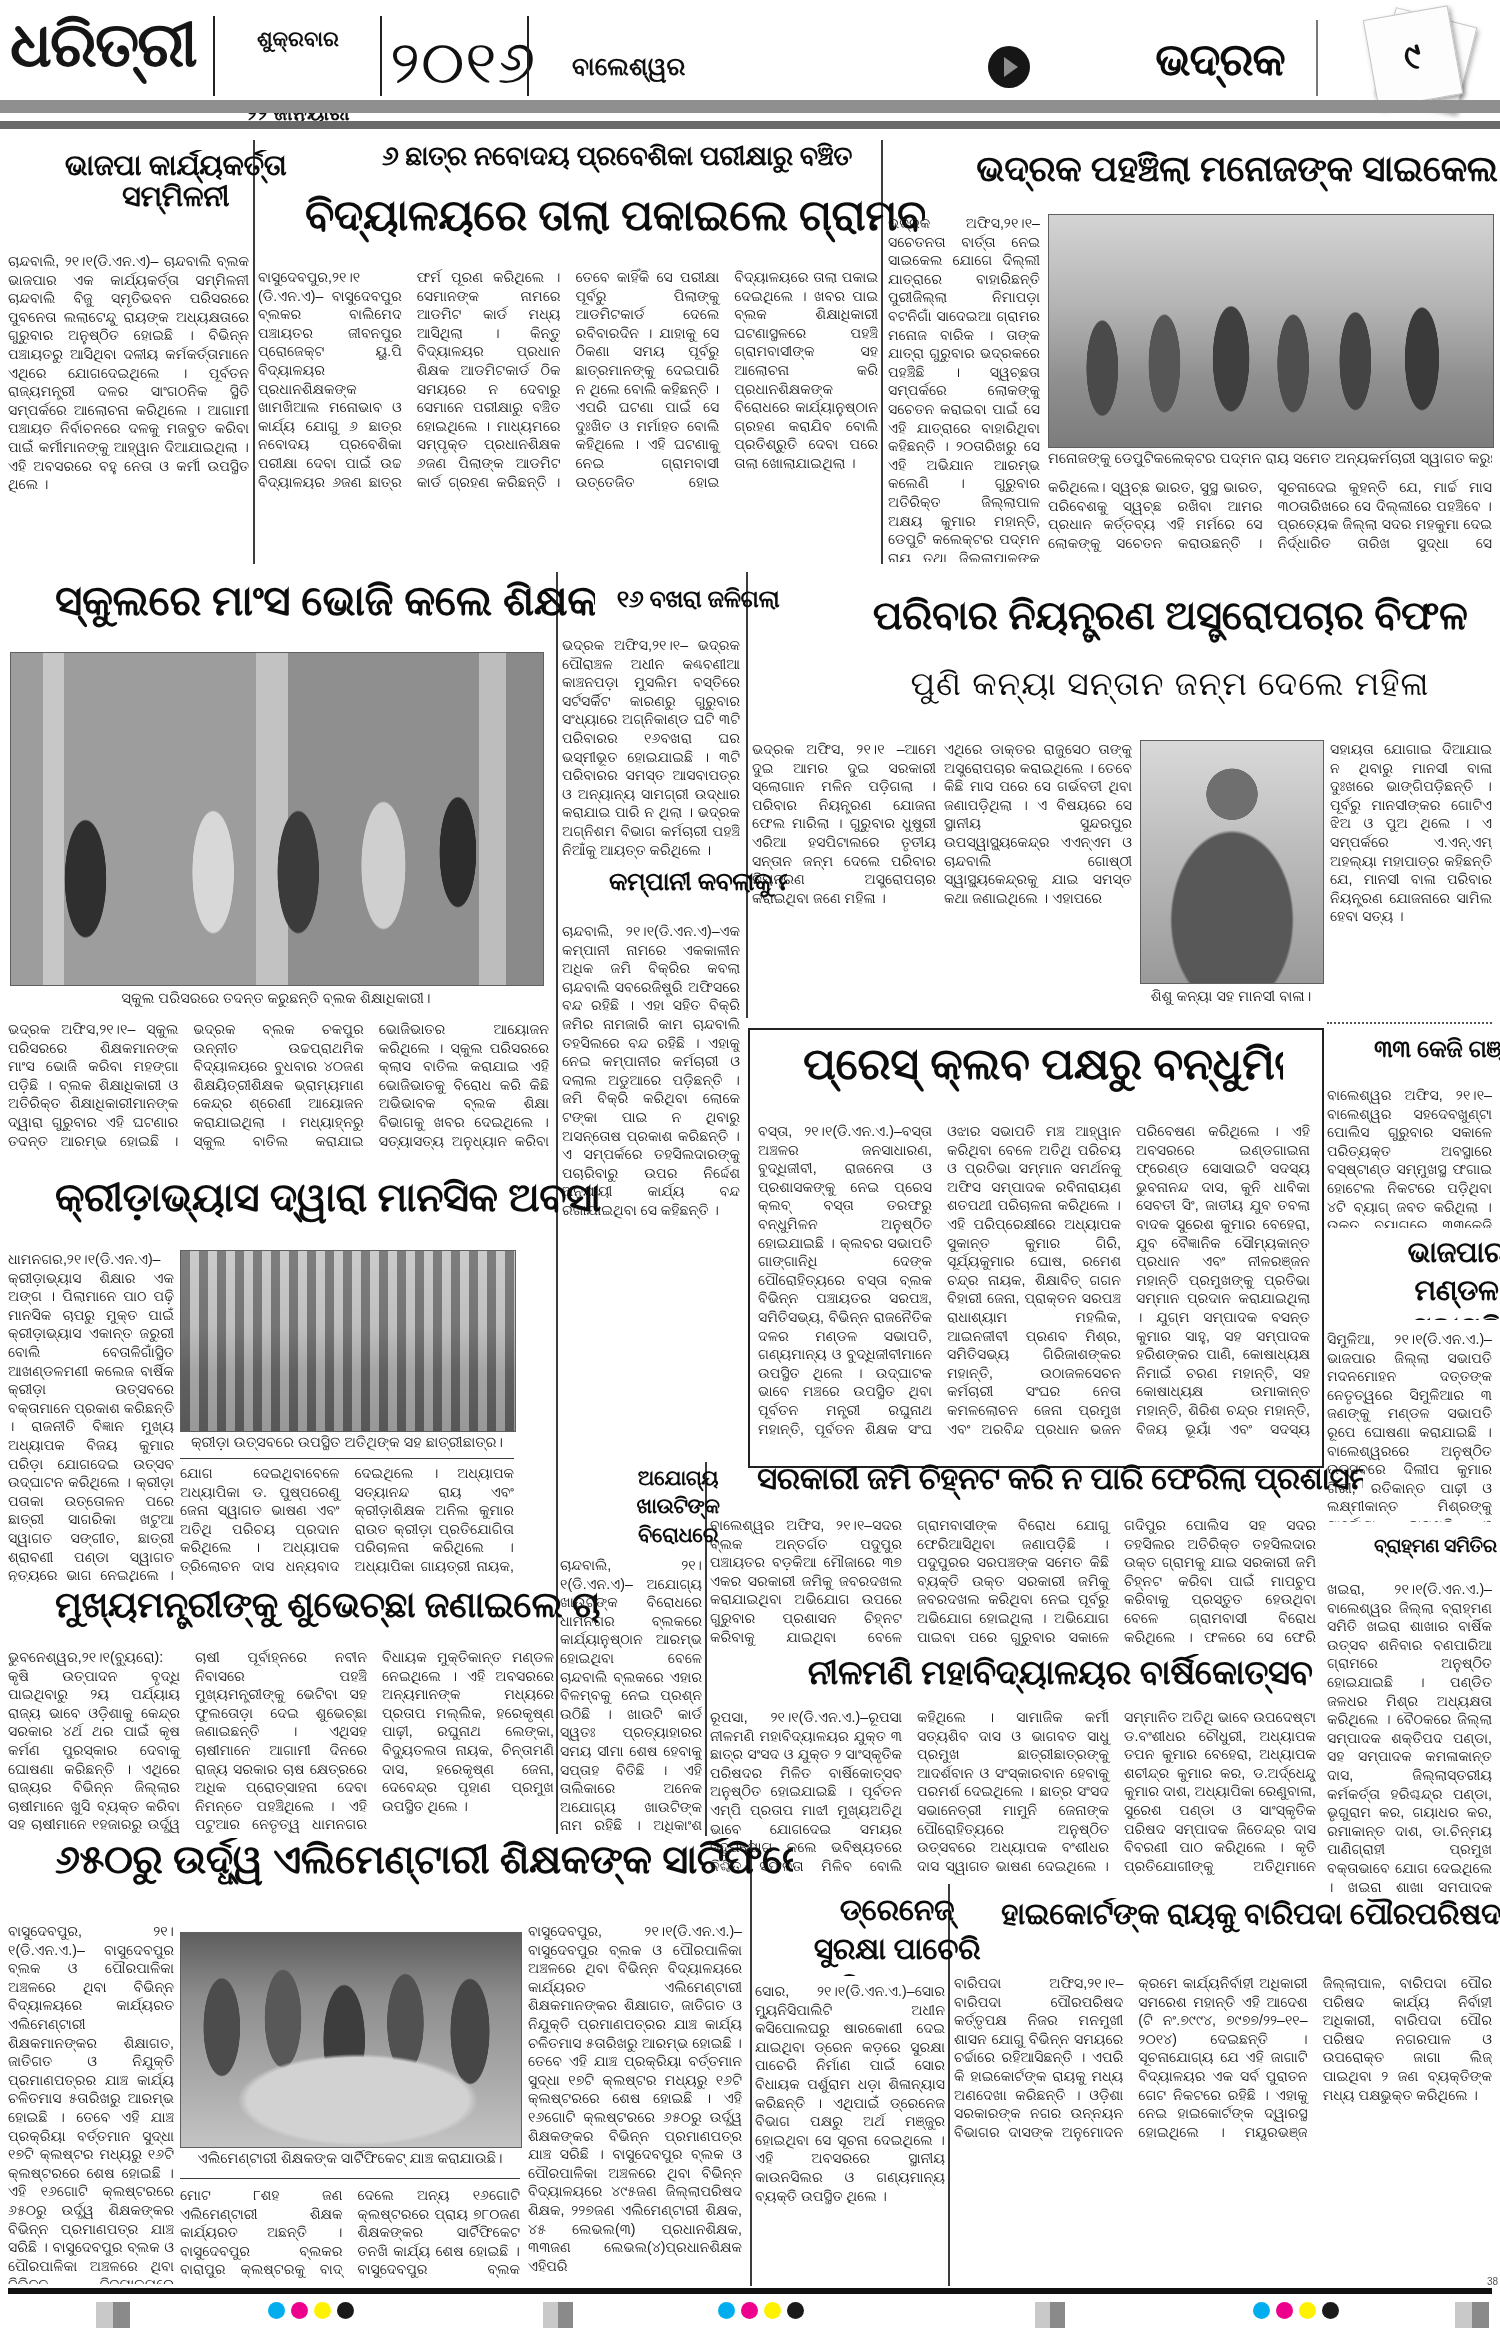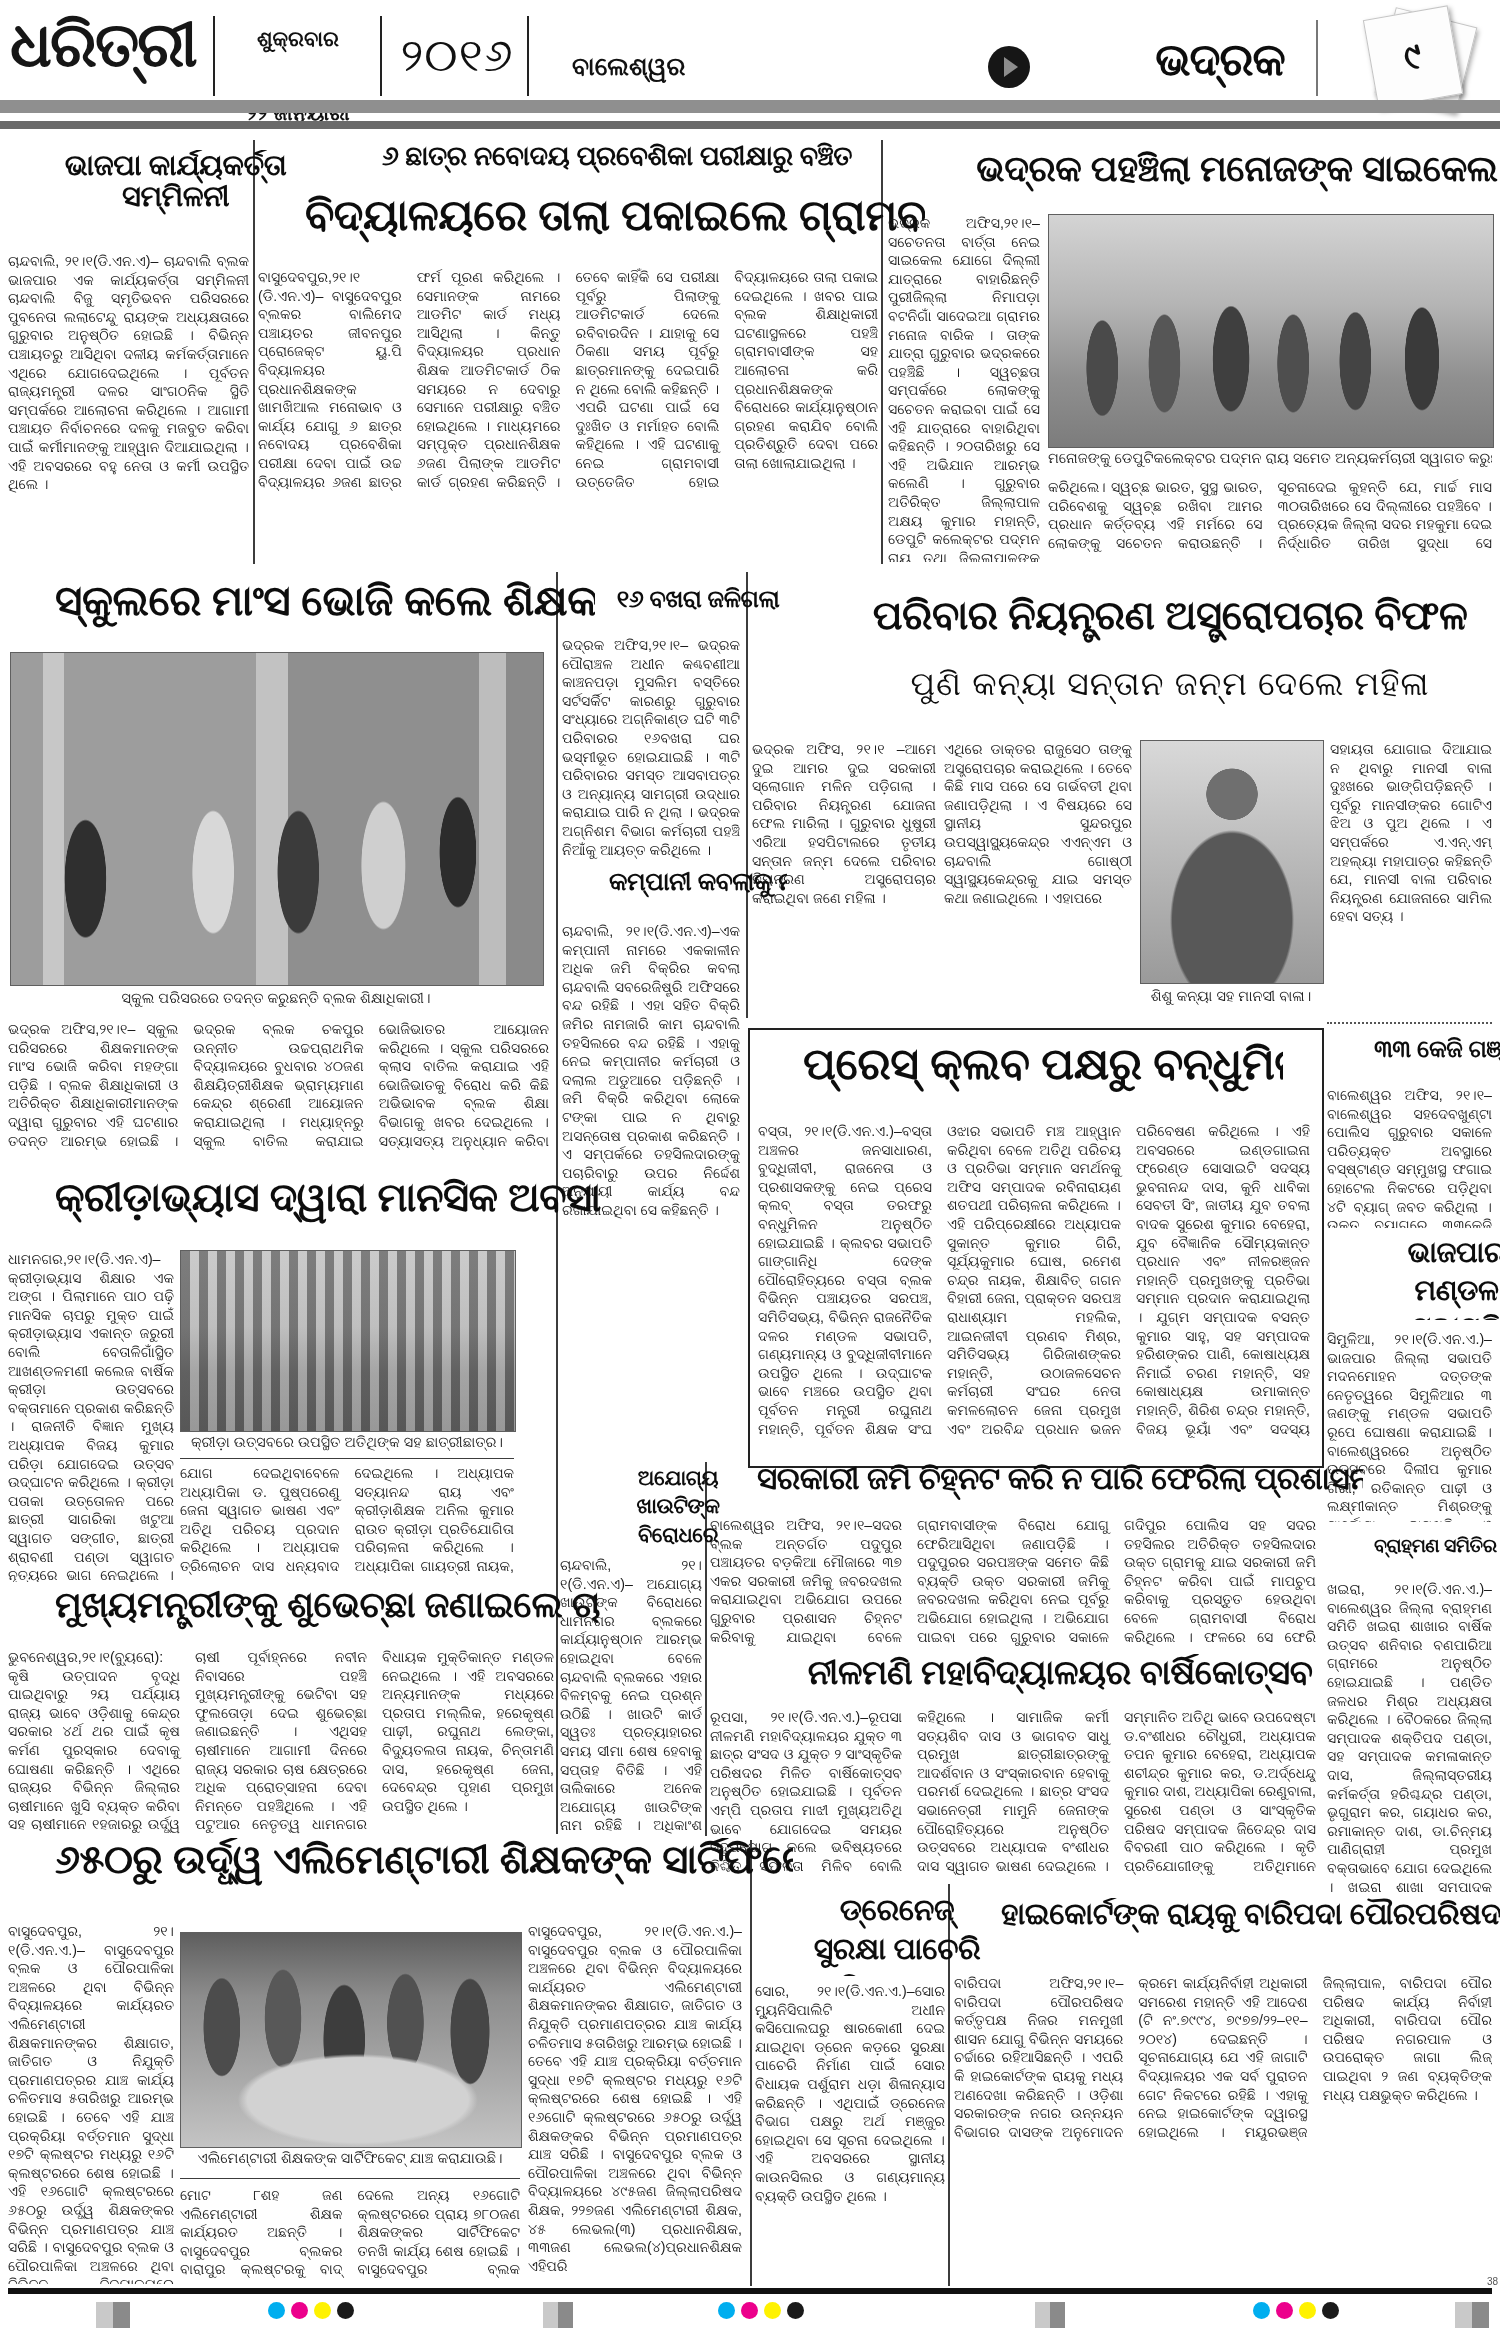--- a/index.html
+++ b/index.html
@@ -18,21 +18,21 @@
   .vrule{width:1.5px;background:#3c3c3c;}
   .hrule{height:1px;background:#3c3c3c;}
   .photo{border:1px solid #5f5f5f;}
   .gray-bar1{background:#8f8f8f;}
   .gray-bar2{background:#6a6a6a;}
   .masthead-logo{font-family:"DejaVu Serif","Liberation Serif",serif;font-weight:800;font-size:62px;
         color:#161616;line-height:1;letter-spacing:-2px;}
   .m-sep{width:2px;background:#222;}
   .m-sep.thin{width:1.5px;background:#777;}
   .m-date{font-size:21px;font-weight:700;line-height:1.25;text-align:center;color:#111;}
-  .m-year{font-size:46px;font-weight:400;color:#111;letter-spacing:1px;}
+  .m-year{font-size:60px;font-weight:400;color:#111;letter-spacing:1px;}
   .m-edition{font-size:25px;font-weight:700;color:#111;}
   .m-section{font-size:45px;font-weight:800;color:#0d0d0d;letter-spacing:-1px;}
   .play-circle{width:42px;height:42px;border-radius:50%;background:#161616;position:relative;}
   .play-circle .tri{position:absolute;left:16px;top:11px;width:0;height:0;
         border-left:14px solid #8d8d8d;border-top:10px solid transparent;border-bottom:10px solid transparent;}
   .sheet{position:absolute;background:#fdfdfd;border:1px solid #c4c4c4;box-shadow:2px 3px 5px rgba(0,0,0,.35);}
   .corner-num{font-size:36px;font-weight:700;color:#111;}
   .pressbox{border:2px solid #222;}
   .dotted-rule{border-top:2px dotted #555;height:0;}
   .reg-dot{width:17px;height:17px;border-radius:50%;display:inline-block;margin-right:6px;}

